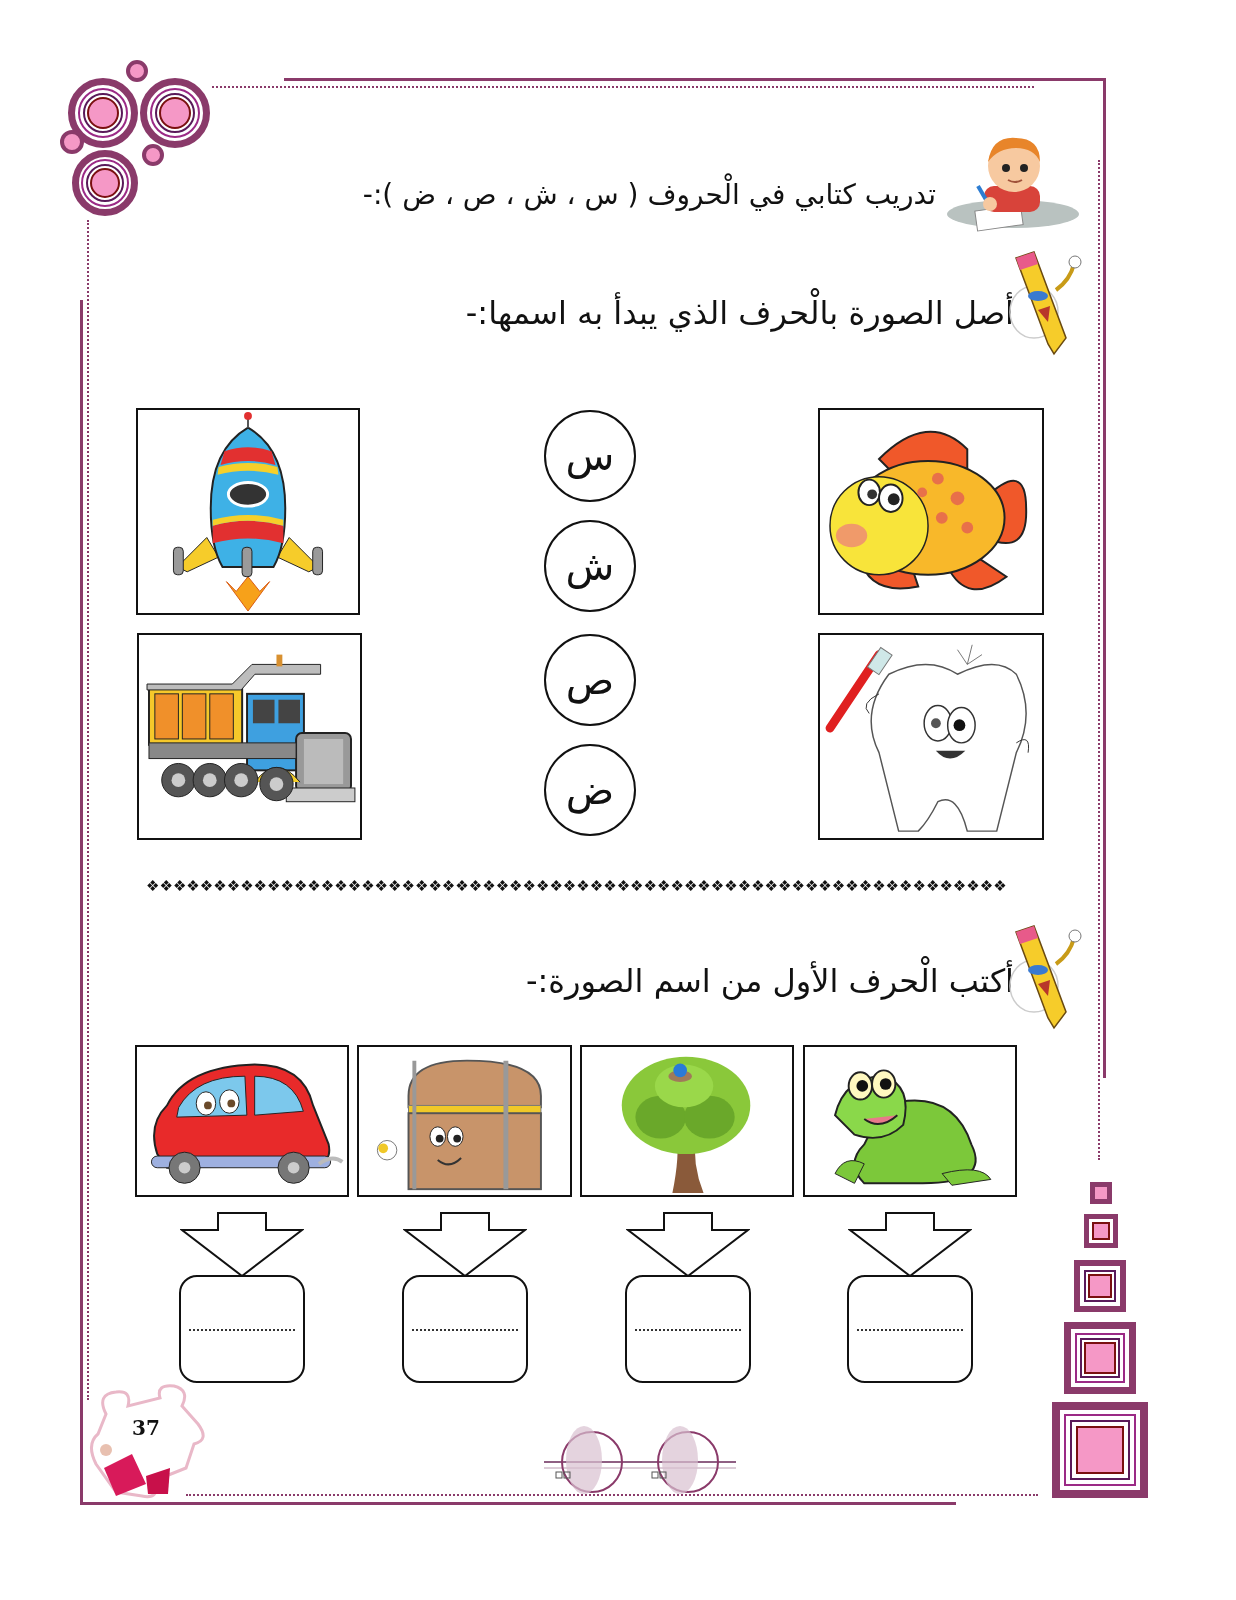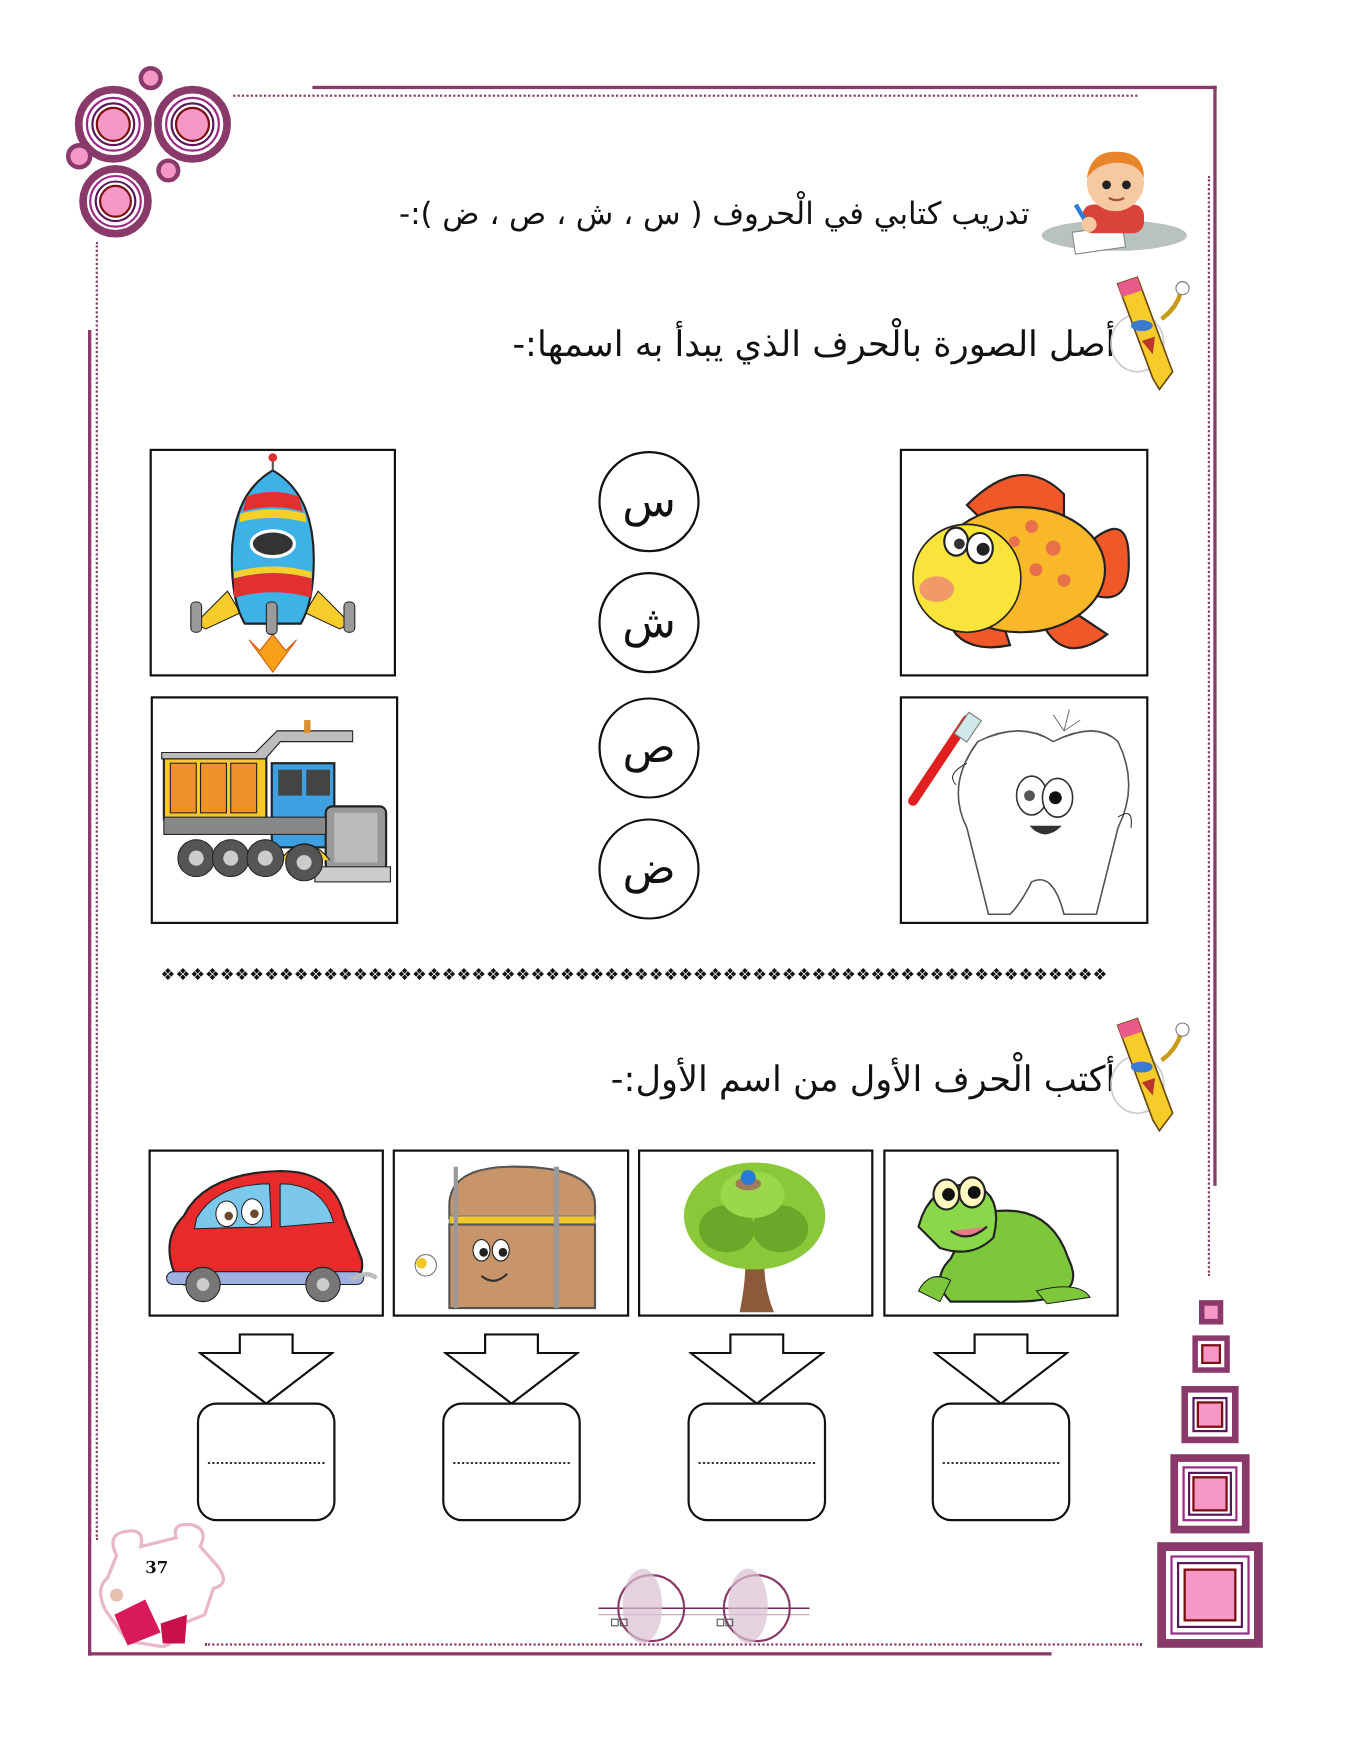--- a/index.html
+++ b/index.html
@@ -19,21 +19,21 @@
   .frame { position:absolute; border:2px solid #111; background:#fff; box-sizing:border-box; overflow:hidden; }
   .frame svg { width:100%; height:100%; display:block; }
   
   .letter-circle { position:absolute; width:92px; height:92px; border:2px solid #111; border-radius:50%; box-sizing:border-box; display:flex; align-items:center; justify-content:center; font-family:"DejaVu Sans", sans-serif; font-size:40px; color:#111; background:#fff; cursor:pointer; }
   
   .divider { position:absolute; left:146px; top:876px; width:926px; height:20px; overflow:hidden; white-space:nowrap; font-size:15px; letter-spacing:0px; color:#111; line-height:20px; }
   
   .arrow { position:absolute; }
   .answer-box { position:absolute; width:126px; height:108px; border:2px solid #111; border-radius:18px; box-sizing:border-box; background:#fff; }
   .answer-box .dots { position:absolute; left:8px; right:8px; top:52px; border-top:2px dotted #333; height:0; }
-  .page-number { position:absolute; font-family:"DejaVu Serif", serif; font-weight:bold; font-size:15px; color:#111; }
+  .page-number { position:absolute; font-family:"DejaVu Serif", serif; font-weight:bold; font-size:20px; color:#111; }
 </style>
 </head>
 <body>
 
 <div class="line-solid-h" style="left:284px; top:78px; width:822px;"></div>
 <div class="line-dot-h" style="left:212px; top:86px; width:822px;"></div>
 <div class="line-solid-v" style="left:1103px; top:78px; height:1000px;"></div>
 <div class="line-dot-v" style="left:1098px; top:160px; height:1000px;"></div>
 <div class="line-solid-v" style="left:80px; top:300px; height:1205px;"></div>
 <div class="line-dot-v" style="left:87px; top:220px; height:1180px;"></div>
@@ -174,21 +174,21 @@
   </svg>
 </div>
 
 <div class="letter-circle" style="left:544px; top:410px;">س</div>
 <div class="letter-circle" style="left:544px; top:520px;">ش</div>
 <div class="letter-circle" style="left:544px; top:634px;">ص</div>
 <div class="letter-circle" style="left:544px; top:744px;">ض</div>
 
 <div class="divider">❖❖❖❖❖❖❖❖❖❖❖❖❖❖❖❖❖❖❖❖❖❖❖❖❖❖❖❖❖❖❖❖❖❖❖❖❖❖❖❖❖❖❖❖❖❖❖❖❖❖❖❖❖❖❖❖❖❖❖❖❖❖❖❖</div>
 
-<div class="heading" style="right:222px; top:962px; font-size:32px;">أكتب الْحرف الأول من اسم الأول:-</div>
+<div class="heading" style="right:222px; top:962px; font-size:32px;">أكتب الْحرف الأول من اسم الصورة:-</div>
 <div class="abs" style="left:1004px; top:924px; width:84px; height:110px;">
   <svg viewBox="0 0 84 110" width="84" height="110">
     <ellipse cx="30" cy="62" rx="24" ry="26" fill="none" stroke="#ccc" stroke-width="1.5"></ellipse>
     <path d="M12 8 L30 2 L62 88 L50 104 L44 94Z" fill="#f6cc2a" stroke="#6a4a10" stroke-width="1.5"></path>
     <path d="M12 8 L30 2 L34 14 L16 20Z" fill="#e85a8a"></path>
     <ellipse cx="34" cy="46" rx="10" ry="5" fill="#3a7ad0"></ellipse>
     <path d="M34 60 L46 56 L44 72Z" fill="#b8362a"></path>
     <path d="M52 40 Q66 30 70 14" stroke="#c89b18" stroke-width="4" fill="none"></path>
     <circle cx="71" cy="12" r="6" fill="#fff" stroke="#777"></circle>
   </svg>

